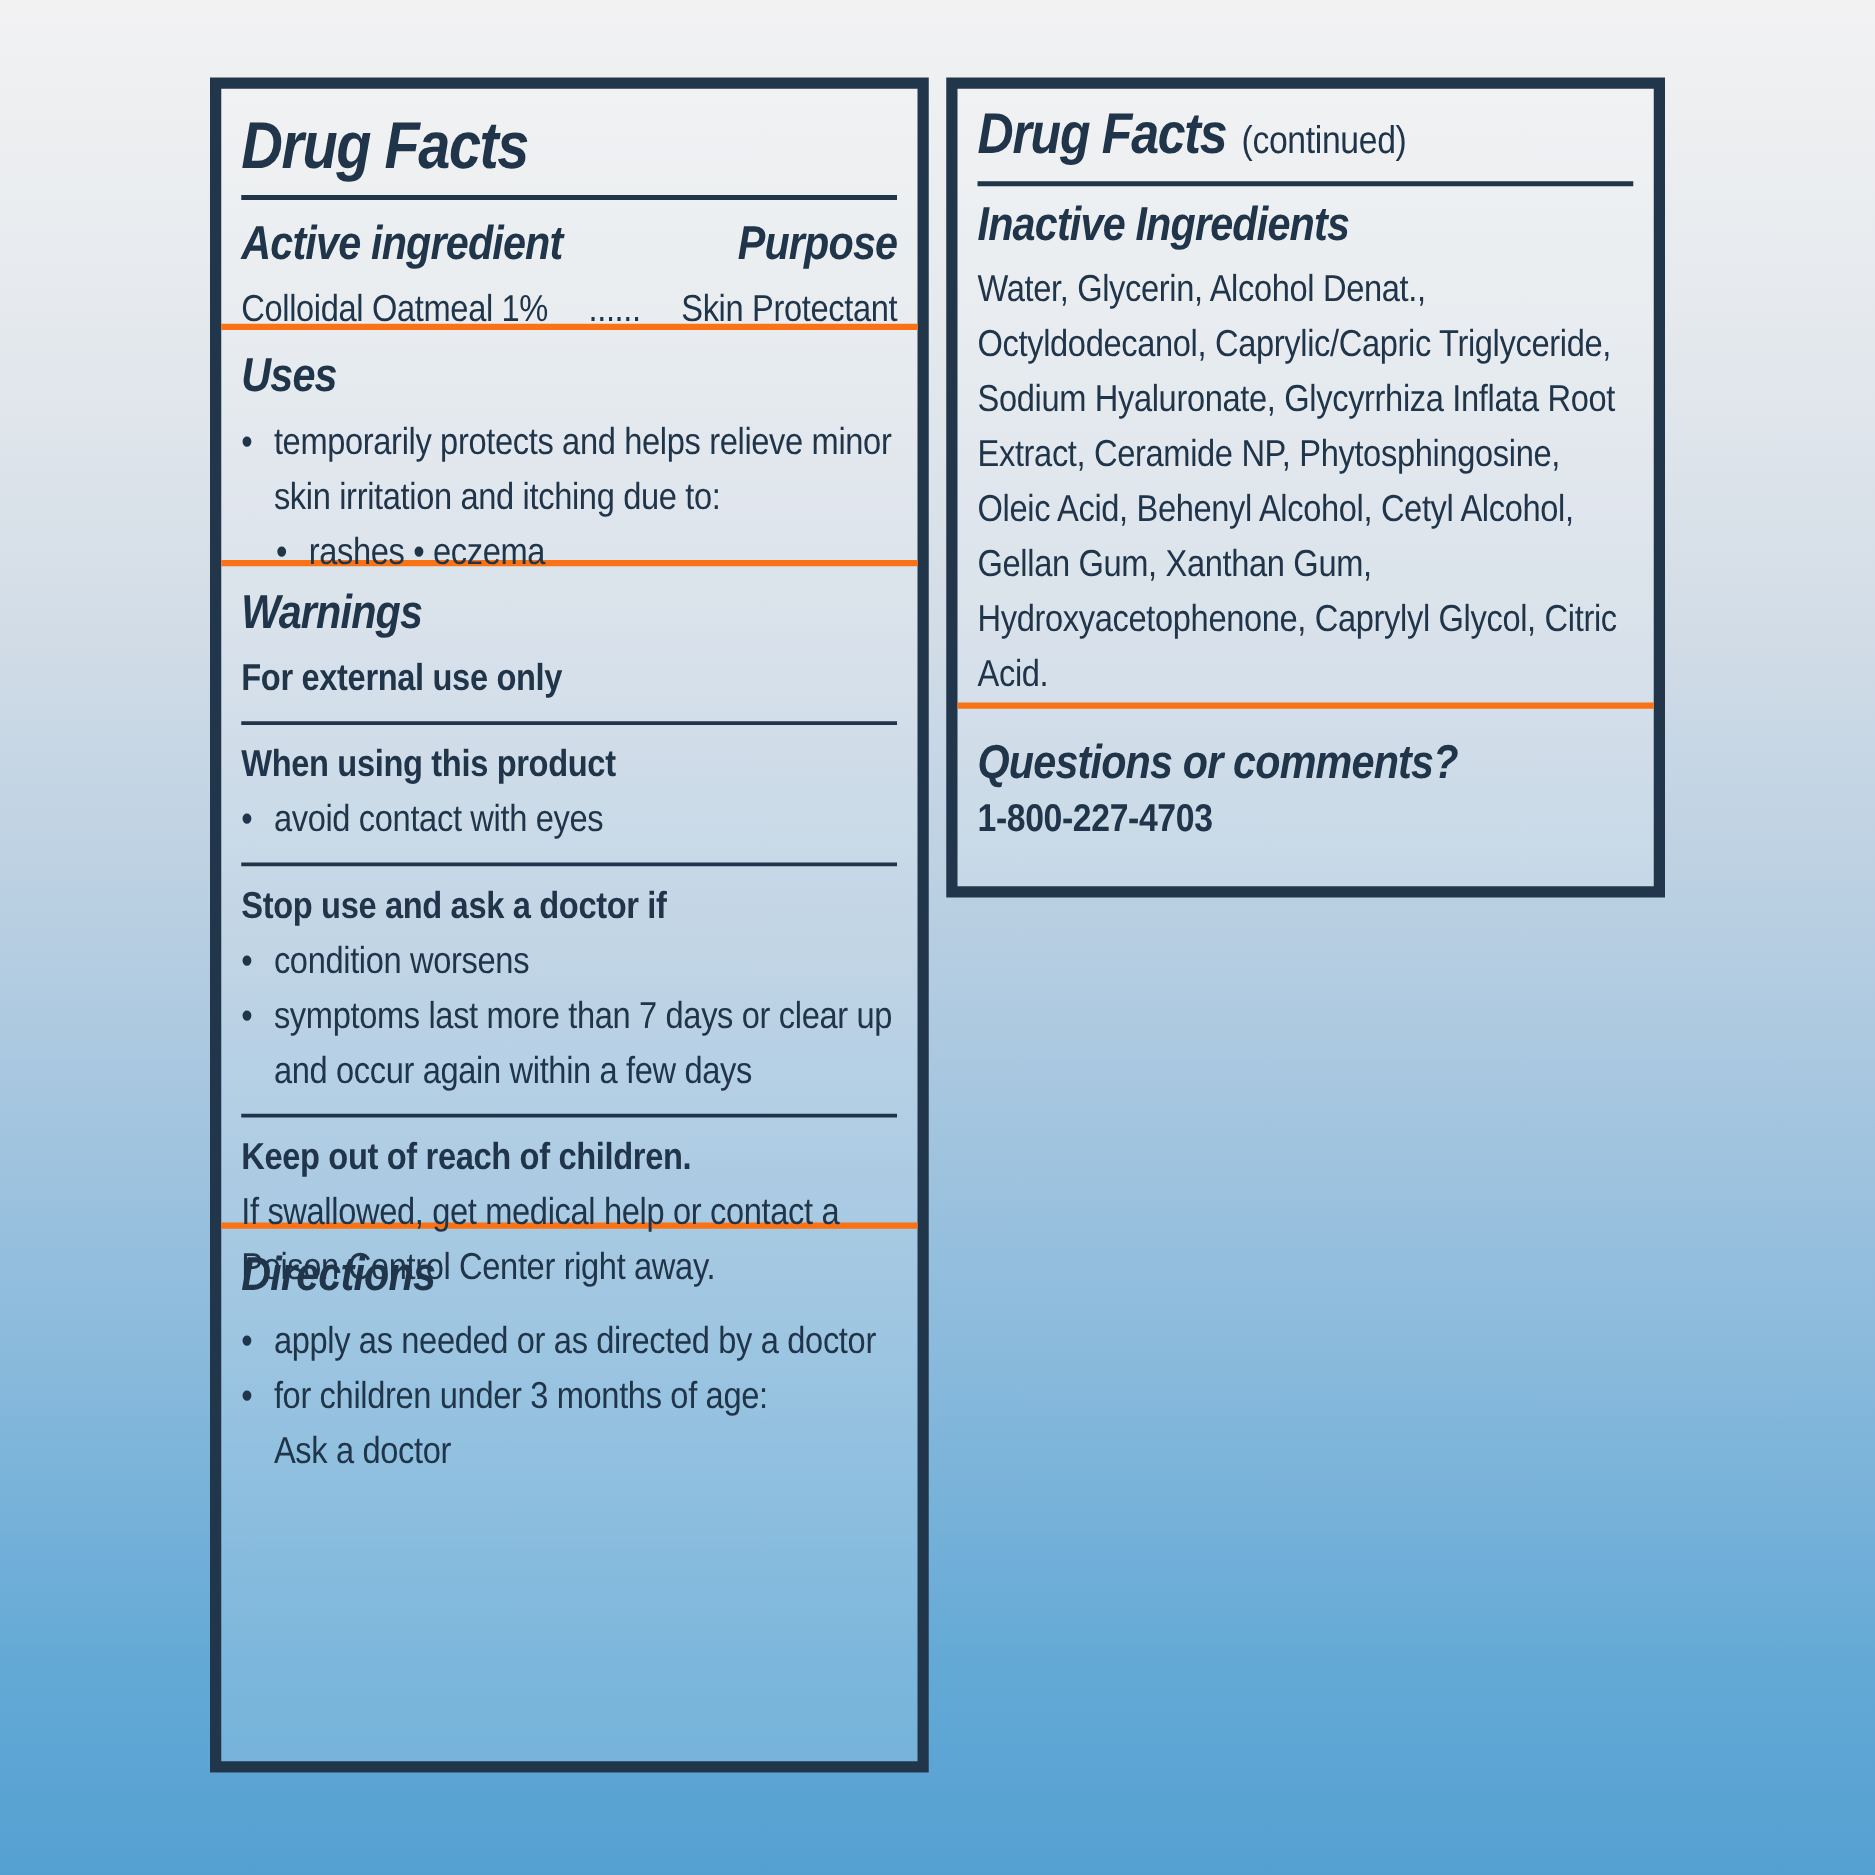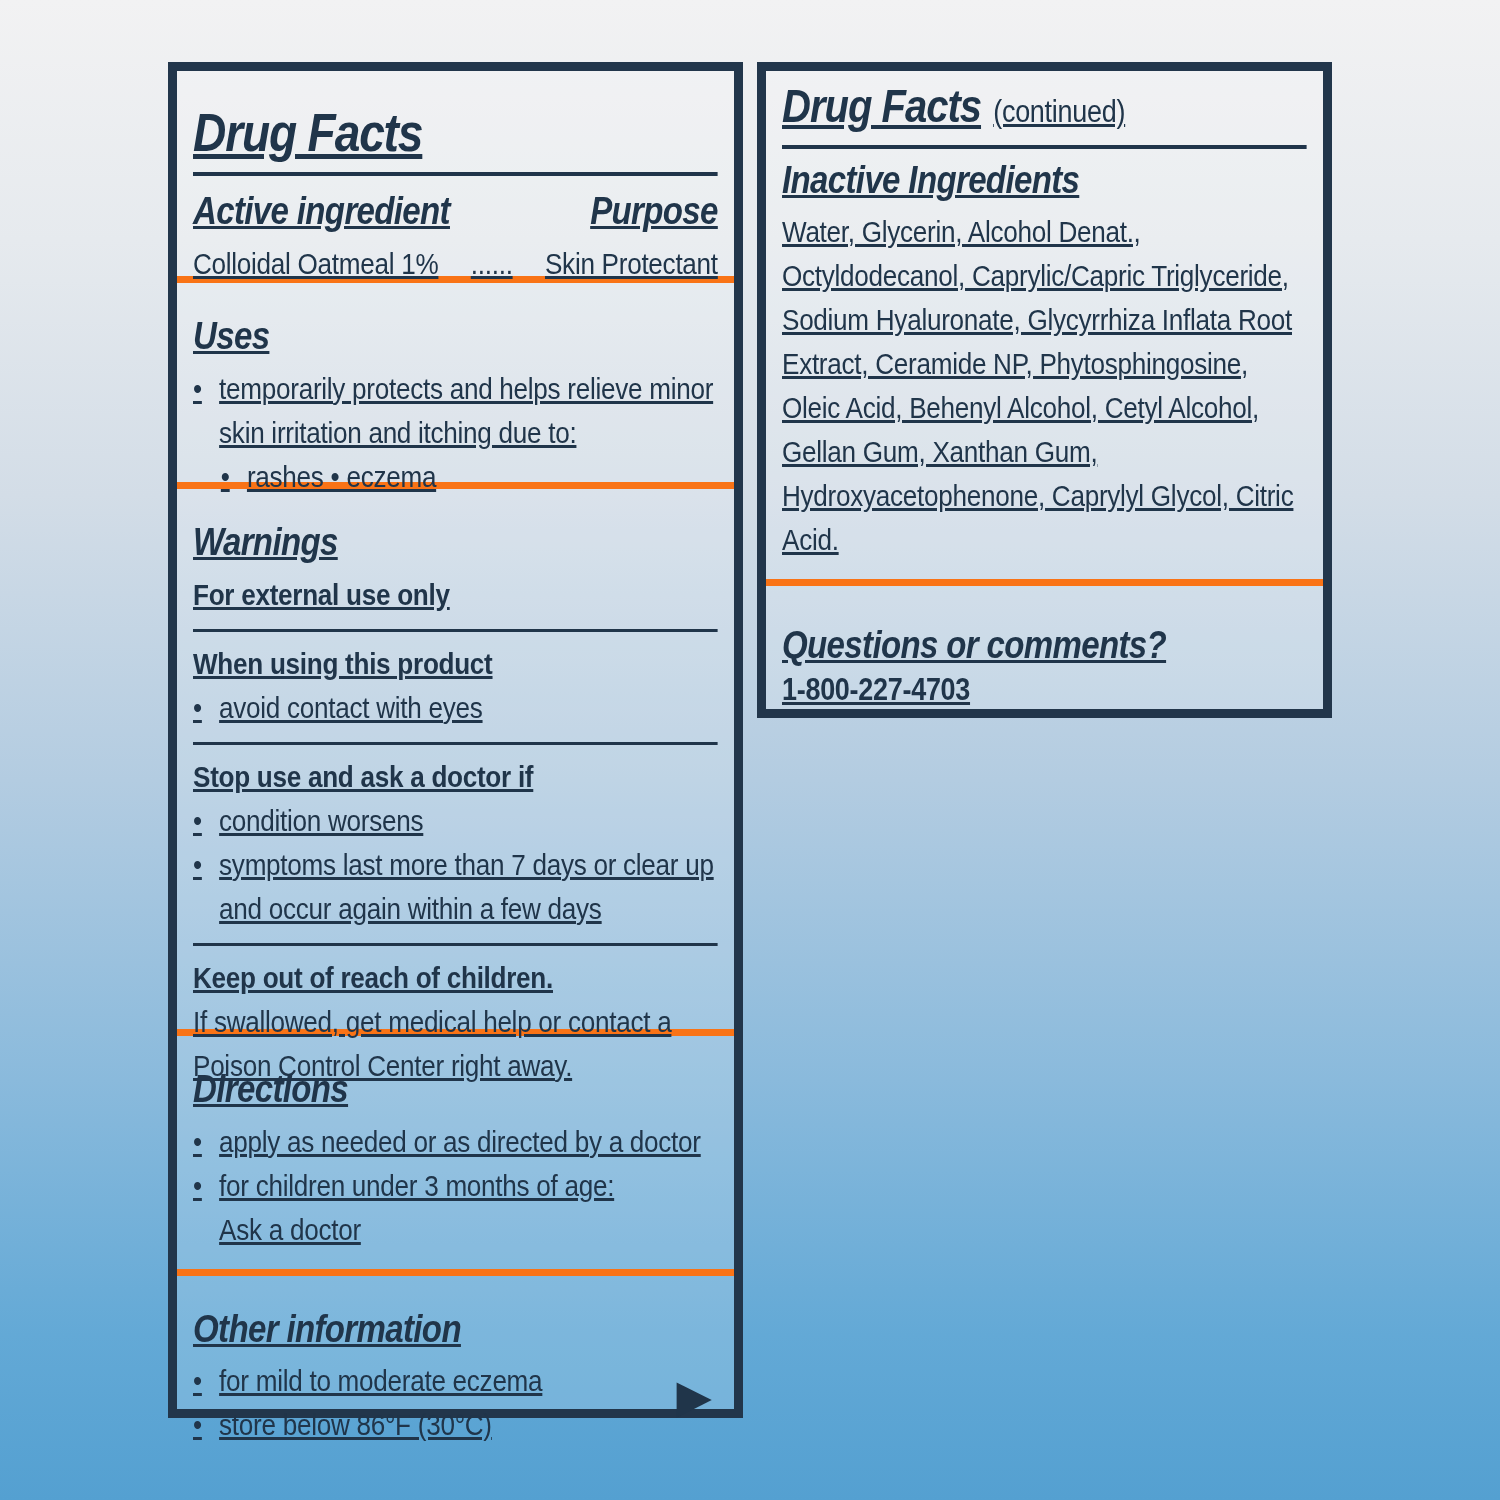--- a/index.html
+++ b/index.html
@@ -12,22 +12,22 @@
   }
   .panel{
     position:absolute;
     box-sizing:border-box;
     border:9px solid #22364b;
     background:rgba(255,255,255,0.16);
     display:flex;flex-direction:column;
   }
   #panel-left{left:168px;top:62px;width:575px;height:1356px;}
   #panel-right{left:757px;top:62px;width:575px;height:656px;}
-  .sec{box-sizing:border-box;padding:26px 16px 0 16px;overflow:visible;text-decoration:underline;}
-  .sec + .sec{border-top:7px solid #f97316;margin-top:17px;}
+  .sec{box-sizing:border-box;padding:10px 16px 0 16px;overflow:visible;}
+  .sec + .sec{border-top:5px solid #f97316;}
   .sec.rel{position:relative;}
   
   .cnd{width:114.9%;transform:scaleX(0.87);transform-origin:0 0;}
   h1{
     font-size:53px;line-height:1.12;margin:6px 0 2px 0;
     font-style:italic;font-weight:bold;letter-spacing:-0.025em;
   }
   h1.small{font-size:46px;margin-top:4px;}
   .cont{font-style:normal;font-weight:normal;font-size:31px;letter-spacing:-0.01em;}
   .titlerule{border:none;border-top:4px solid #20354a;margin:10px 0 8px 0;}
@@ -124,32 +124,20 @@
       </div>
       <div class="li">
         <span>
           <span class="blk">for children under 3 months of age:</span>
           <span class="blk">Ask a doctor</span>
         </span>
       </div>
     </div>
   </div>
 
-  <div class="sec rel" id="s5">
-    <div class="cnd">
-      <h2>Other information</h2>
-      <div class="li">
-        <span>for mild to moderate eczema</span>
-      </div>
-      <div class="li">
-        <span>store below 86°F (30°C)</span>
-      </div>
-    </div>
-    <span class="arrow">▶</span>
-  </div>
 
 </section>
 
 <section class="panel" id="panel-right">
 
   <div class="sec" id="r1">
     <div class="cnd">
       <div class="headrow">
         <h1 class="small">Drug Facts</h1>
         <span class="cont">(continued)</span>

